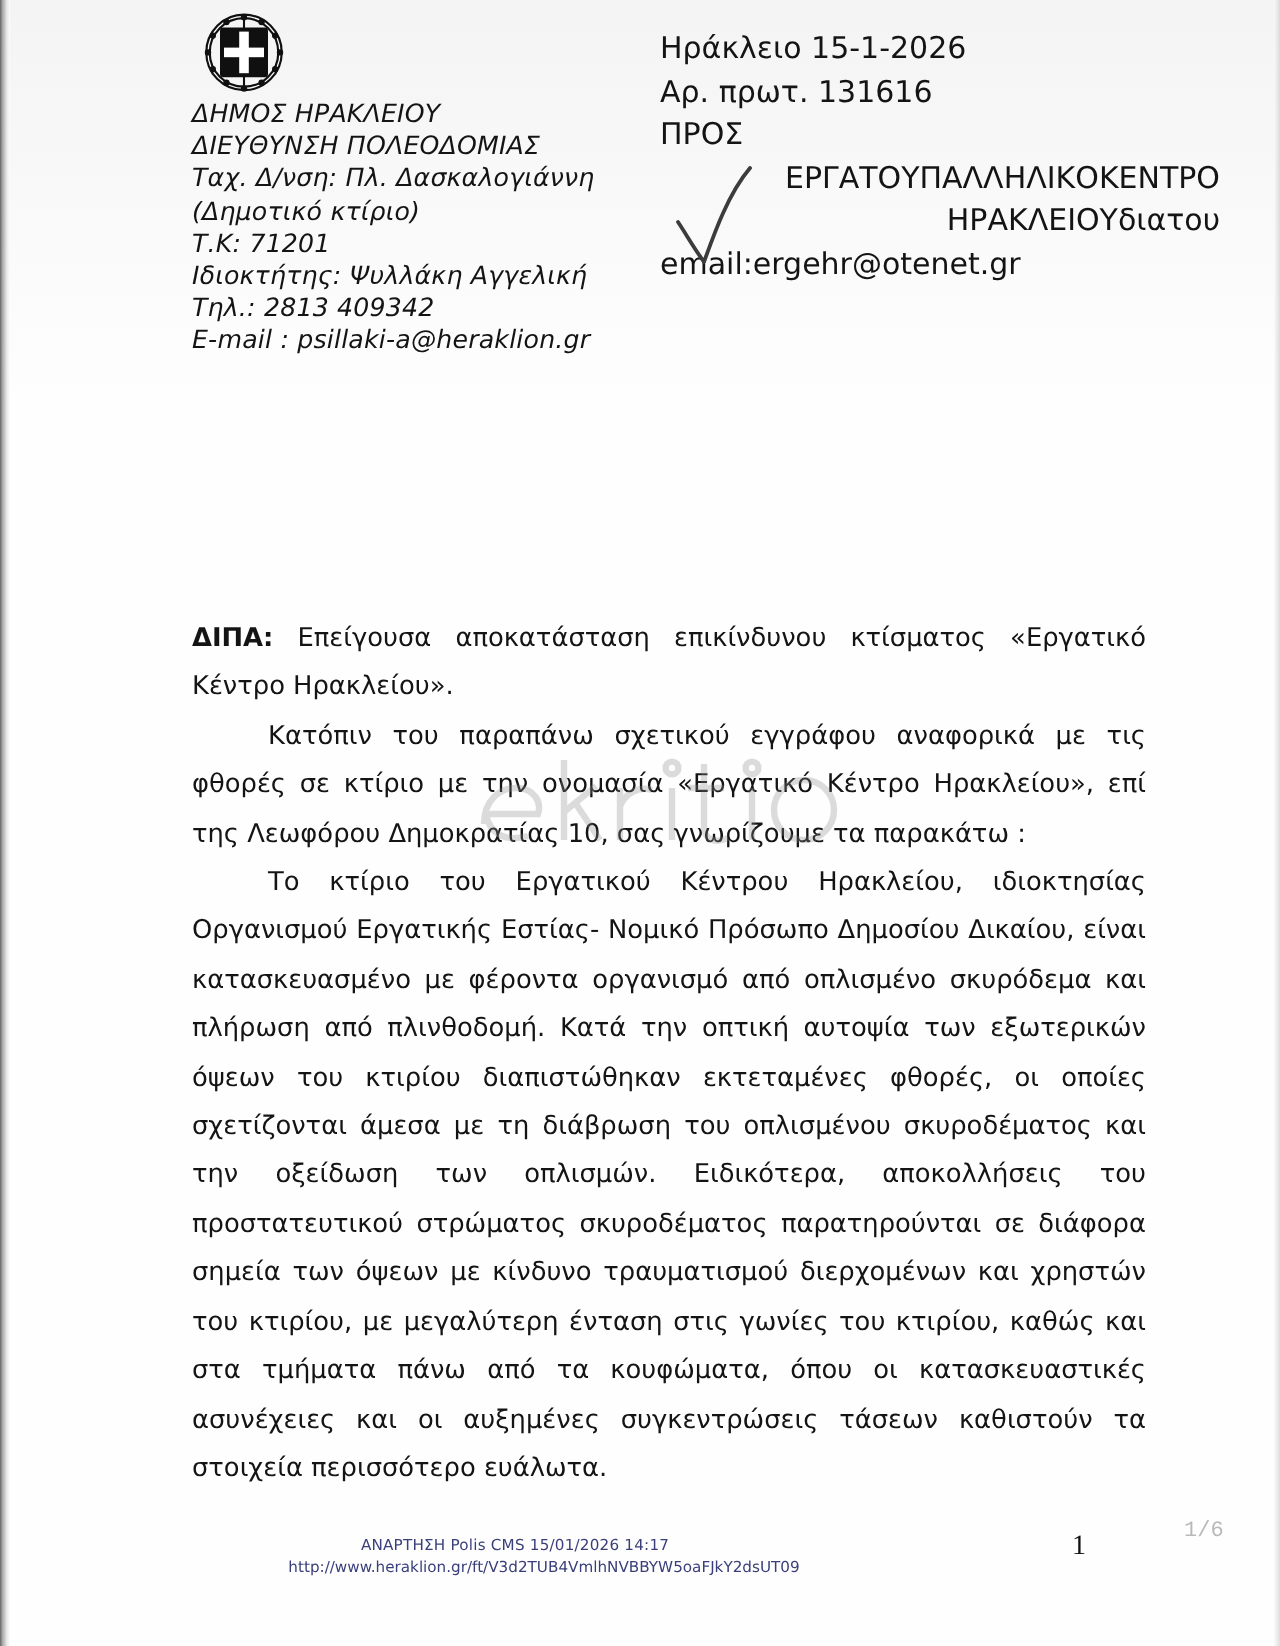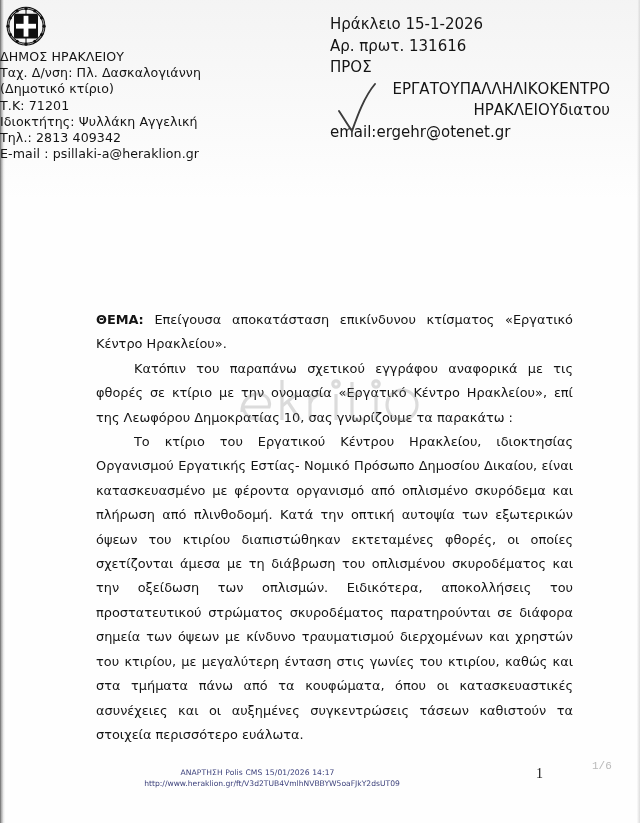--- a/index.html
+++ b/index.html
@@ -39,21 +39,23 @@
   }
 
   
   .header {
     position: absolute;
     top: 6px; left: 0; width: 640px;
     display: flex;
   }
   .hdr-left {
     width: 330px;
+    padding-left: 96px;
     box-sizing: border-box;
+    font-style: italic;
   }
   .emblem {
     width: 40px; height: 42px;
     margin-left: 6px;
     margin-bottom: 1px;
   }
   .org-line {
     font-size: 12.6px;
     line-height: 16.2px;
     letter-spacing: .1px;
@@ -166,20 +168,21 @@
               <circle cx="28" cy="12" r="4"></circle>
           </g>
 
           <rect x="20" y="19" width="60" height="62" rx="4" fill="#101010"></rect>
 
           <rect x="44" y="24" width="12" height="52" fill="#ffffff"></rect>
           <rect x="25" y="44" width="50" height="12" fill="#ffffff"></rect>
         </svg>
       </div>
       <div class="org-line">ΔΗΜΟΣ ΗΡΑΚΛΕΙΟΥ</div>
+      <div class="org-line">ΔΙΕΥΘΥΝΣΗ ΠΟΛΕΟΔΟΜΙΑΣ</div>
       <div class="org-line">Ταχ. Δ/νση: Πλ. Δασκαλογιάννη</div>
       <div class="org-line">(Δημοτικό κτίριο)</div>
       <div class="org-line">Τ.Κ: 71201</div>
       <div class="org-line">Ιδιοκτήτης: Ψυλλάκη Αγγελική</div>
       <div class="org-line">Τηλ.: 2813  409342</div>
       <div class="org-line">E-mail : psillaki-a@heraklion.gr</div>
     </div>
 
     <div class="hdr-right">
       <div class="r-line">Ηράκλειο 15-1-2026</div>
@@ -199,21 +202,21 @@
   </div>
 
   <div class="tick">
     <svg viewBox="0 0 42 52" width="42" height="52" aria-hidden="true">
       <path d="M2 28 C6 34 10 41 15 48 C20 34 27 14 38 1" fill="none" stroke="#3c3c3c" stroke-width="1.9" stroke-linecap="round" stroke-linejoin="round"></path>
     </svg>
   </div>
 
   <div class="body-block">
     <p>
-      <span class="lbl">ΘΕΜΑ:</span>
+      <span class="lbl">ΔΙΠΑ:</span>
       <span>Επείγουσα αποκατάσταση επικίνδυνου κτίσματος «Εργατικό Κέντρο Ηρακλείου».</span>
     </p>
     <p class="p-indent">Κατόπιν του παραπάνω σχετικού εγγράφου αναφορικά με τις φθορές σε κτίριο με την ονομασία «Εργατικό Κέντρο Ηρακλείου», επί της Λεωφόρου Δημοκρατίας 10, σας γνωρίζουμε τα παρακάτω :</p>
     <p class="p-indent">Το κτίριο του Εργατικού Κέντρου Ηρακλείου, ιδιοκτησίας Οργανισμού Εργατικής Εστίας- Νομικό Πρόσωπο Δημοσίου Δικαίου, είναι κατασκευασμένο με φέροντα οργανισμό από οπλισμένο σκυρόδεμα και πλήρωση από πλινθοδομή. Κατά την οπτική αυτοψία των εξωτερικών όψεων του κτιρίου διαπιστώθηκαν εκτεταμένες φθορές, οι οποίες σχετίζονται άμεσα με τη διάβρωση του οπλισμένου σκυροδέματος και την οξείδωση των οπλισμών. Ειδικότερα, αποκολλήσεις του προστατευτικού στρώματος σκυροδέματος παρατηρούνται σε διάφορα σημεία των όψεων με κίνδυνο τραυματισμού διερχομένων και χρηστών του κτιρίου, με μεγαλύτερη ένταση στις γωνίες του κτιρίου, καθώς και στα τμήματα πάνω από τα κουφώματα, όπου οι κατασκευαστικές ασυνέχειες και οι αυξημένες συγκεντρώσεις τάσεων καθιστούν τα στοιχεία περισσότερο ευάλωτα.</p>
   </div>
 
   <div class="watermark">
     <svg viewBox="0 0 186 64" width="186" height="64" aria-hidden="true">
       <g fill="none" stroke="#8d8d8d" stroke-width="3.2">
 

